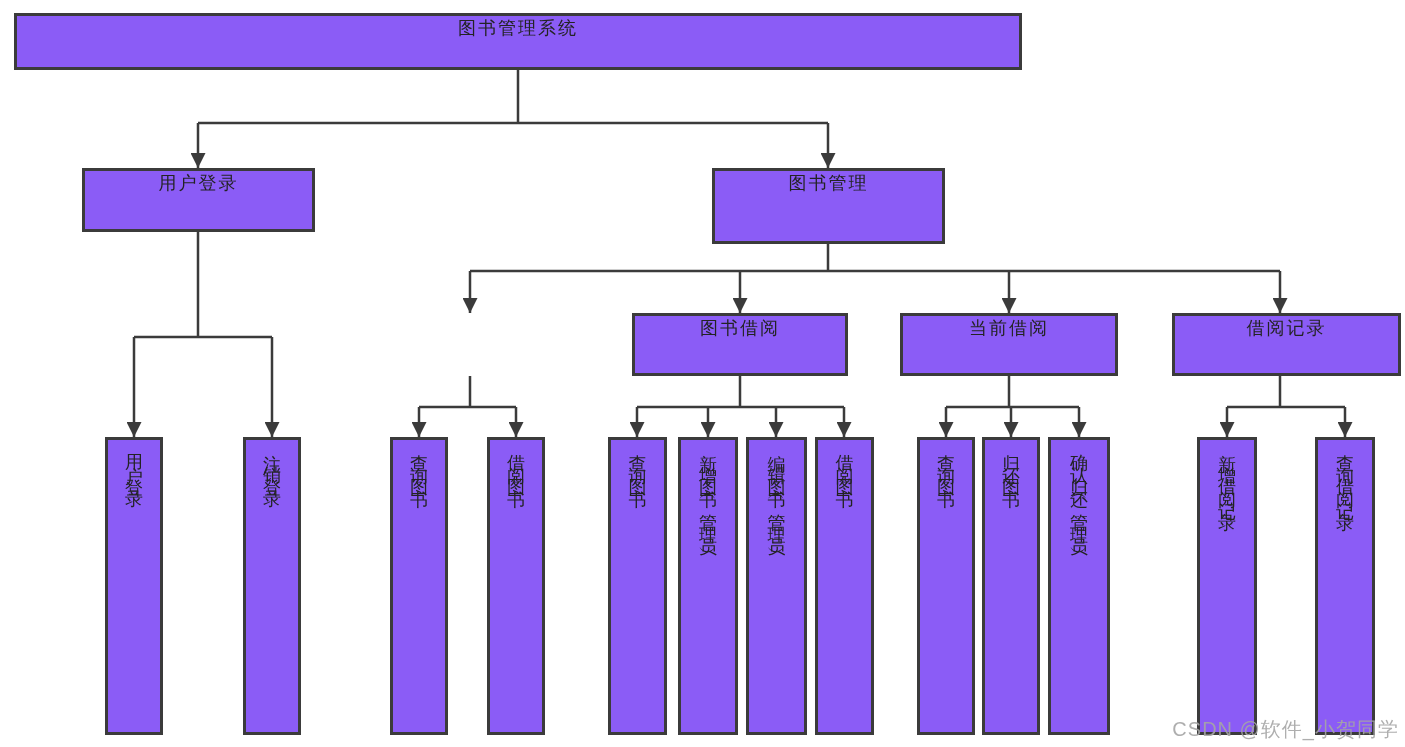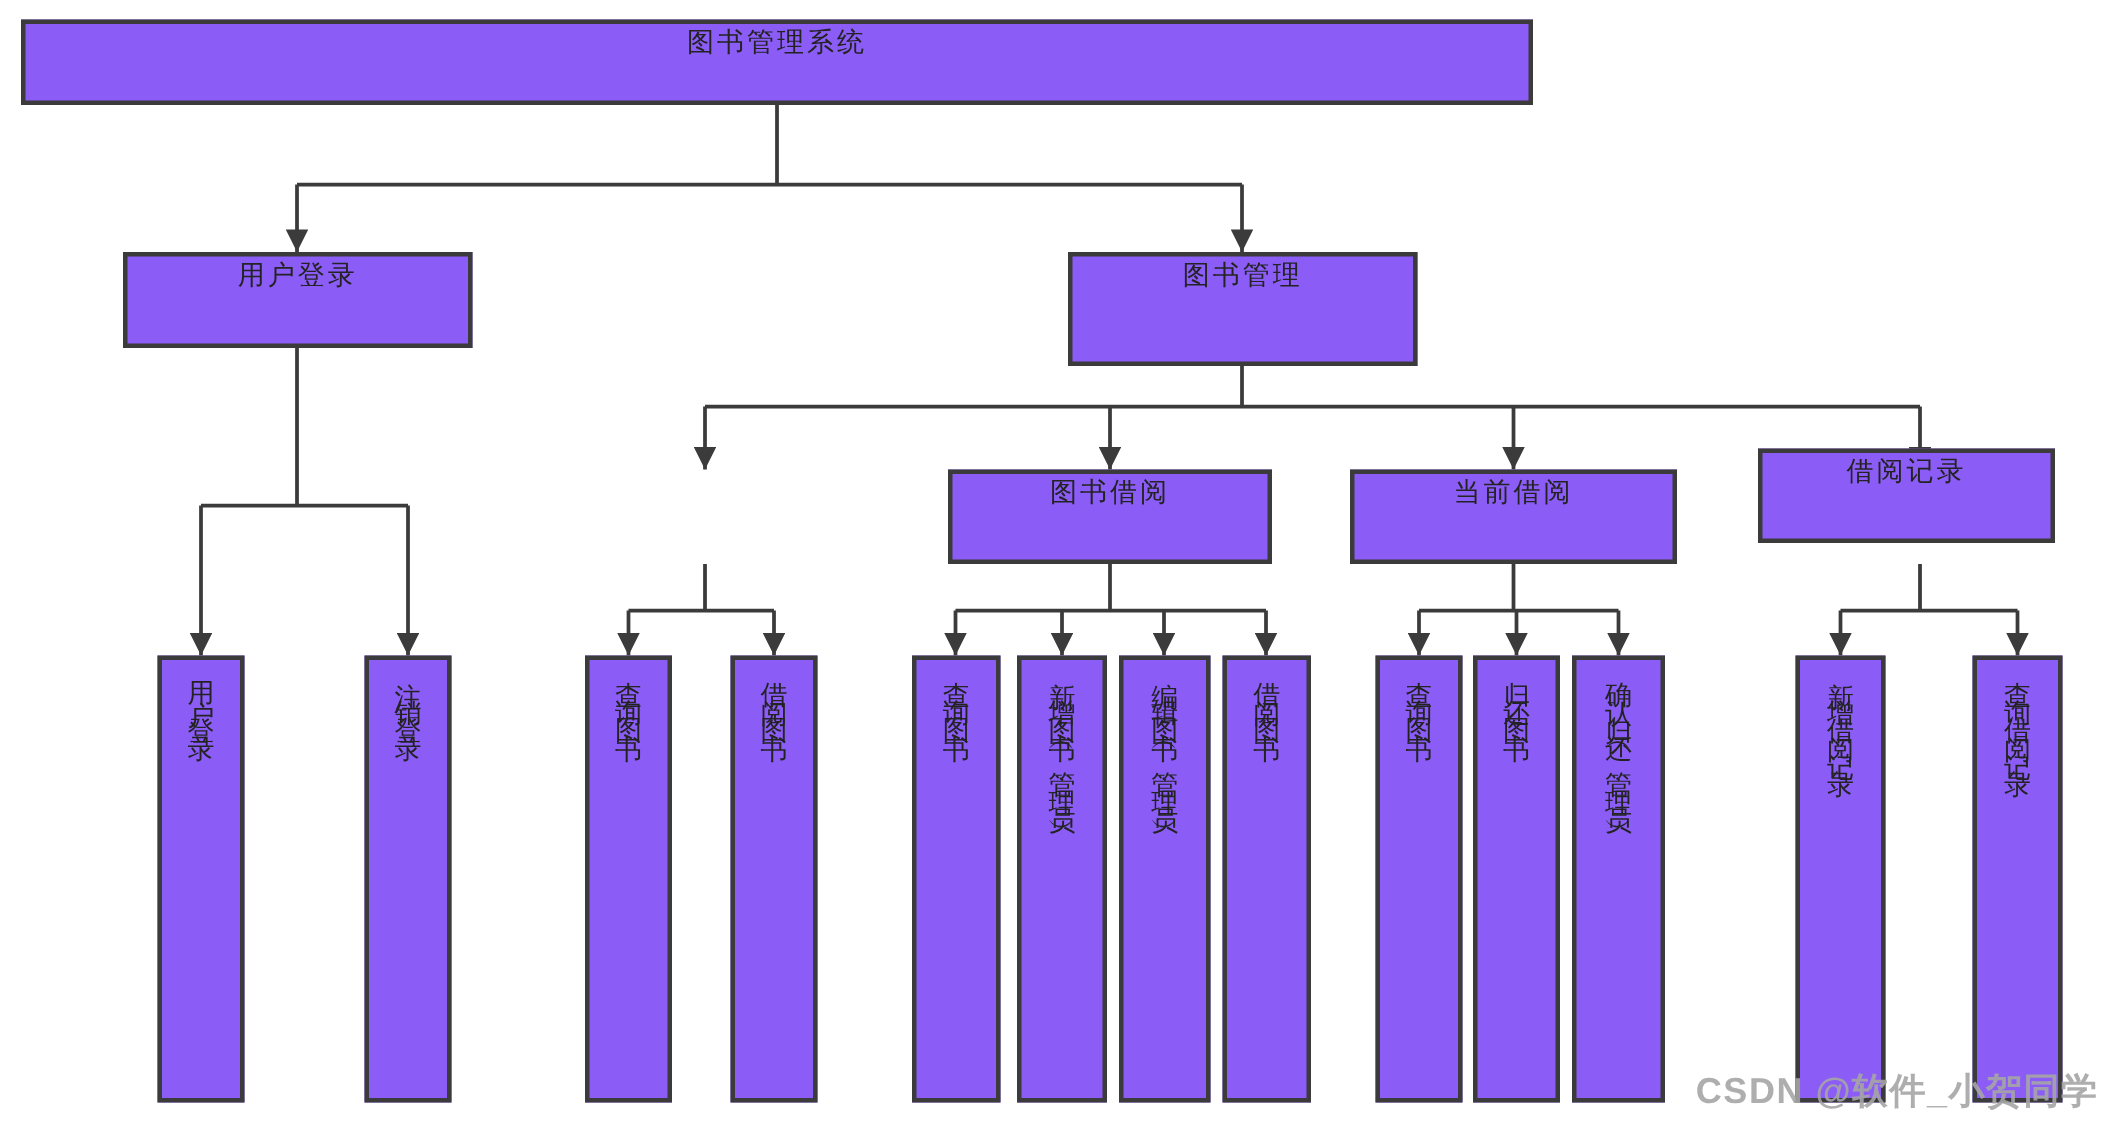--- a/index.html
+++ b/index.html
@@ -31,25 +31,24 @@
     text-orientation:mixed;
     font-size:18px;
     line-height:1;
     letter-spacing:12px;
     display:block;
   }
   .watermark{
     position:absolute;
     right:6px;
     bottom:4px;
-    font-size:24px;
+    font-size:20px;
     letter-spacing:1px;
     color:rgba(165,165,165,0.9);
     white-space:nowrap;
-    font-weight:bold;
   }
 </style>
 </head>
 <body>
 
 <div class="stage">
 
   <svg class="wires" viewBox="0 0 1405 747" xmlns="http://www.w3.org/2000/svg">
     <defs>
       <marker id="arrow" viewBox="0 0 10 10" refX="10" refY="5" markerWidth="7" markerHeight="6" orient="auto">
@@ -102,21 +101,21 @@
   <div class="node h" style="left:712px;top:168px;width:233px;height:76px">
     <span>图书管理</span>
   </div>
 
   <div class="node h" style="left:900px;top:313px;width:218px;height:63px">
     <span>当前借阅</span>
   </div>
   <div class="node h" style="left:632px;top:313px;width:216px;height:63px">
     <span>图书借阅</span>
   </div>
-  <div class="node h" style="left:1172px;top:299px;width:198px;height:63px">
+  <div class="node h" style="left:1172px;top:313px;width:229px;height:63px">
     <span>借阅记录</span>
   </div>
 
   <div class="node v" style="left:105px;top:437px;width:58px;height:298px">
     <span>用户登录</span>
   </div>
   <div class="node v" style="left:243px;top:437px;width:58px;height:298px">
     <span>注销登录</span>
   </div>
 

